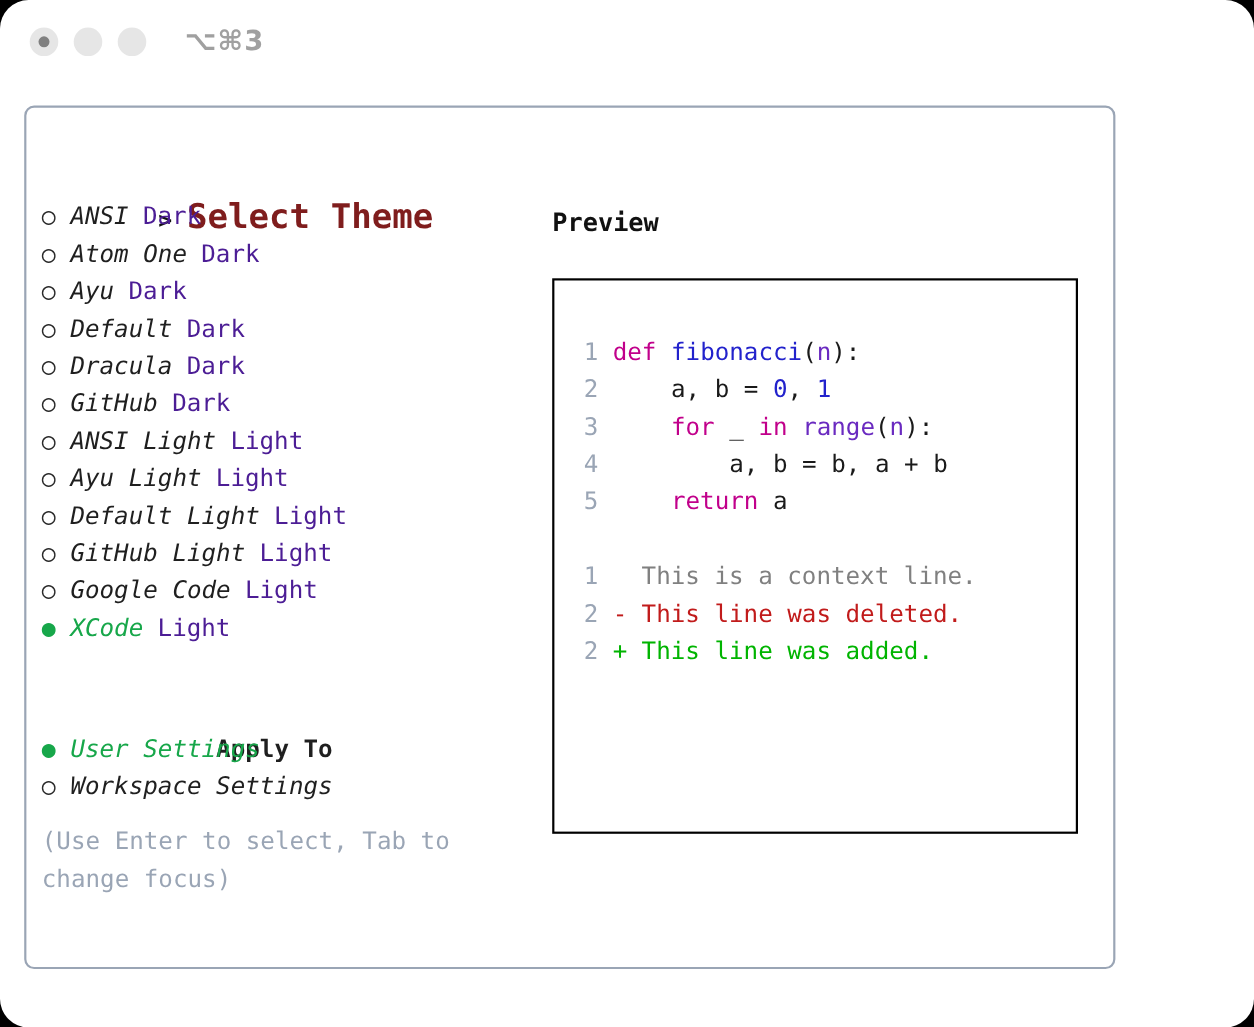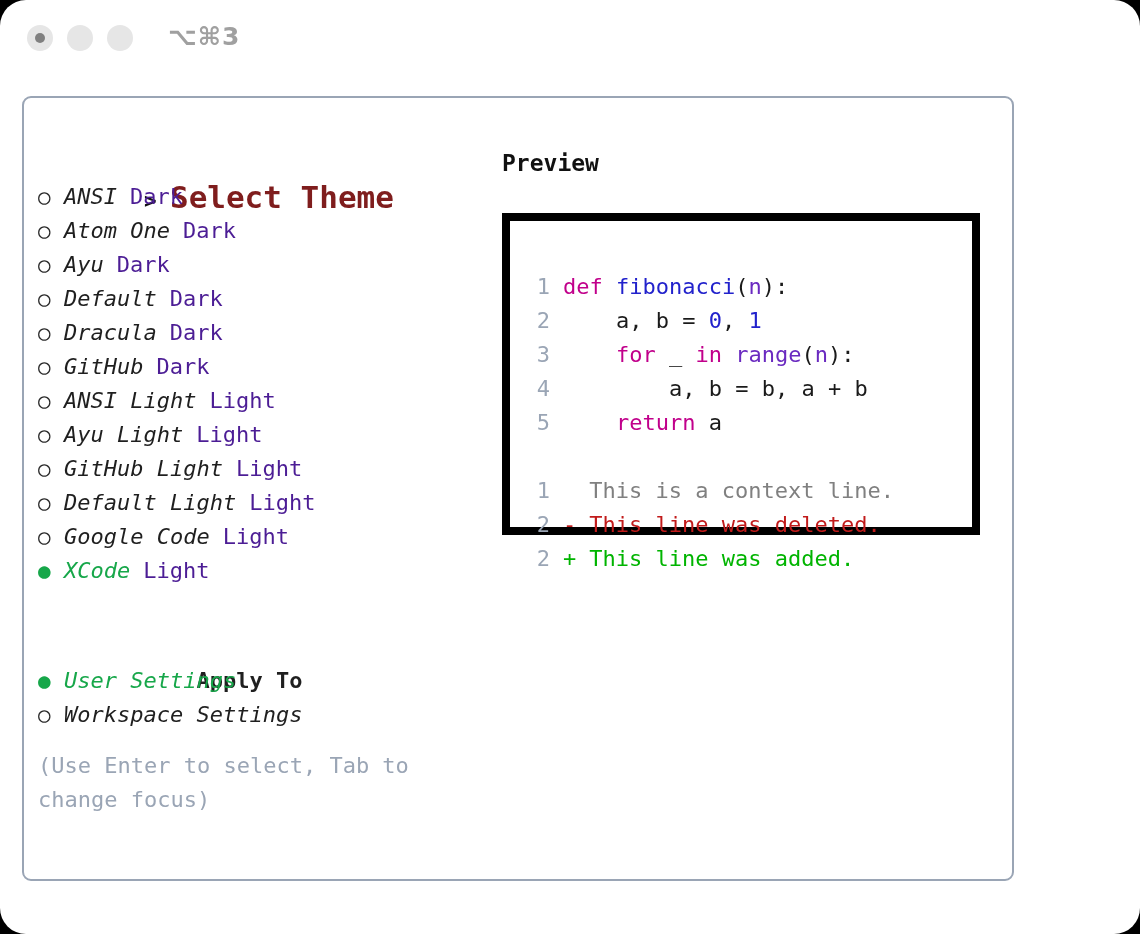--- a/index.html
+++ b/index.html
@@ -129,26 +129,27 @@
     left: 478px;
     top: 48px;
     width: 490px;
   }
   #preview-title {
     font-size: 23px;
     font-weight: 700;
     color: #111111;
     line-height: 34px;
     white-space: pre;
+    margin-top: 40px;
   }
   #preview-box {
     margin-top: 33px;
     width: 478px;
-    height: 322px;
-    border: 8px solid #000000;
+    height: 505px;
+    border: 2px solid #000000;
     box-sizing: border-box;
     background: #ffffff;
     position: relative;
   }
   #code-area {
     position: absolute;
     left: 14px;
     top: 49px;
     right: 6px;
   }
@@ -201,22 +202,22 @@
 
       <div id="theme-items">
           <div class="row"><span class="marker unsel">○</span><span class="name">ANSI</span><span class="sp"> </span><span class="cat">Dark</span></div>
           <div class="row"><span class="marker unsel">○</span><span class="name">Atom One</span><span class="sp"> </span><span class="cat">Dark</span></div>
           <div class="row"><span class="marker unsel">○</span><span class="name">Ayu</span><span class="sp"> </span><span class="cat">Dark</span></div>
           <div class="row"><span class="marker unsel">○</span><span class="name">Default</span><span class="sp"> </span><span class="cat">Dark</span></div>
           <div class="row"><span class="marker unsel">○</span><span class="name">Dracula</span><span class="sp"> </span><span class="cat">Dark</span></div>
           <div class="row"><span class="marker unsel">○</span><span class="name">GitHub</span><span class="sp"> </span><span class="cat">Dark</span></div>
           <div class="row"><span class="marker unsel">○</span><span class="name">ANSI Light</span><span class="sp"> </span><span class="cat">Light</span></div>
           <div class="row"><span class="marker unsel">○</span><span class="name">Ayu Light</span><span class="sp"> </span><span class="cat">Light</span></div>
+          <div class="row"><span class="marker unsel">○</span><span class="name">Default Light</span><span class="sp"> </span><span class="cat">Light</span></div>
           <div class="row"><span class="marker unsel">○</span><span class="name">GitHub Light</span><span class="sp"> </span><span class="cat">Light</span></div>
-          <div class="row"><span class="marker unsel">○</span><span class="name">Default Light</span><span class="sp"> </span><span class="cat">Light</span></div>
           <div class="row"><span class="marker unsel">○</span><span class="name">Google Code</span><span class="sp"> </span><span class="cat">Light</span></div>
           <div class="row"><span class="marker sel">●</span><span class="name sel">XCode</span><span class="sp"> </span><span class="cat">Light</span></div>
         </div>
 
       <div id="apply-block">
         <div class="row">
           <span class="marker"> </span><span class="label-plain">Apply To</span>
         </div>
         <div id="apply-items">
             <div class="row"><span class="marker sel">●</span><span class="name sel">User Settings</span></div>

